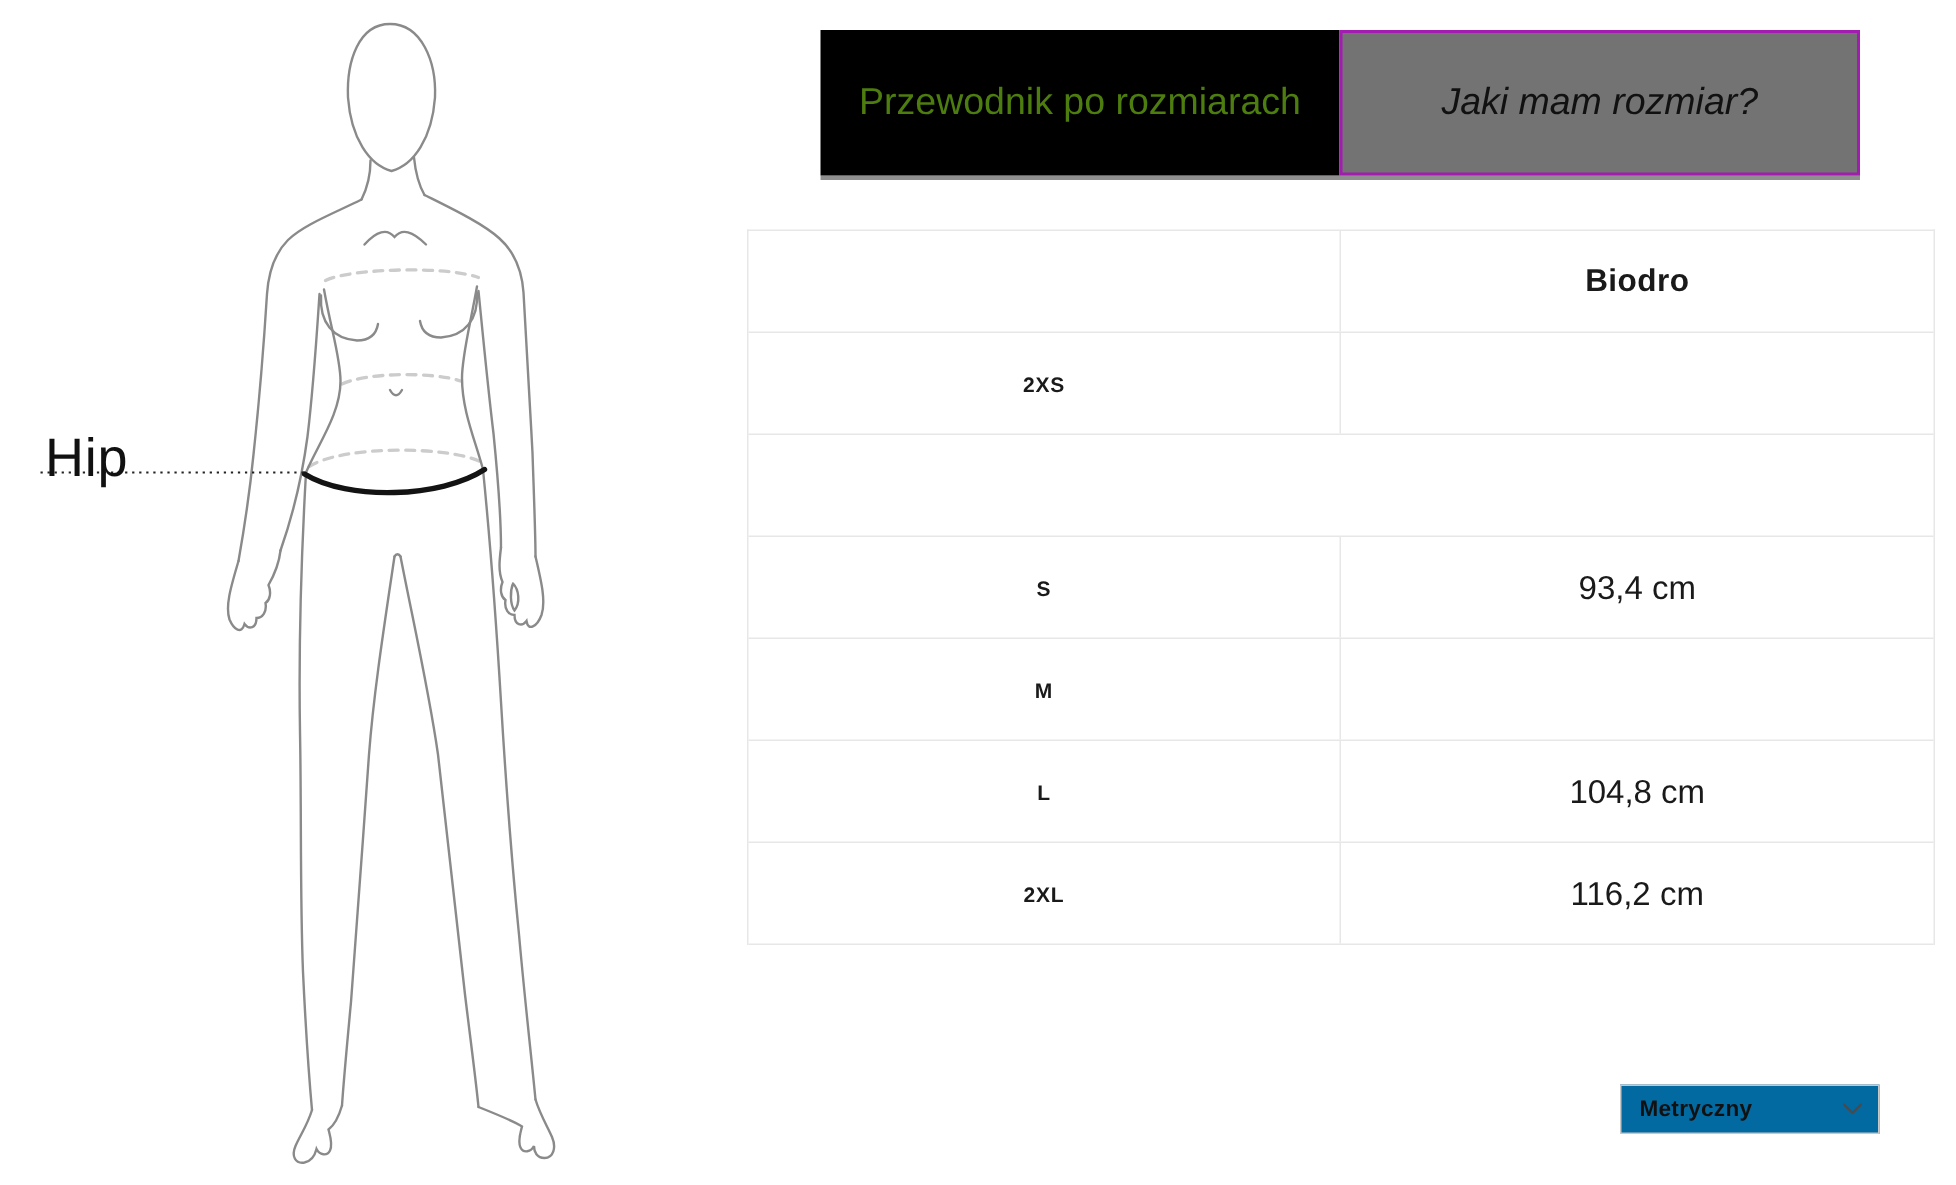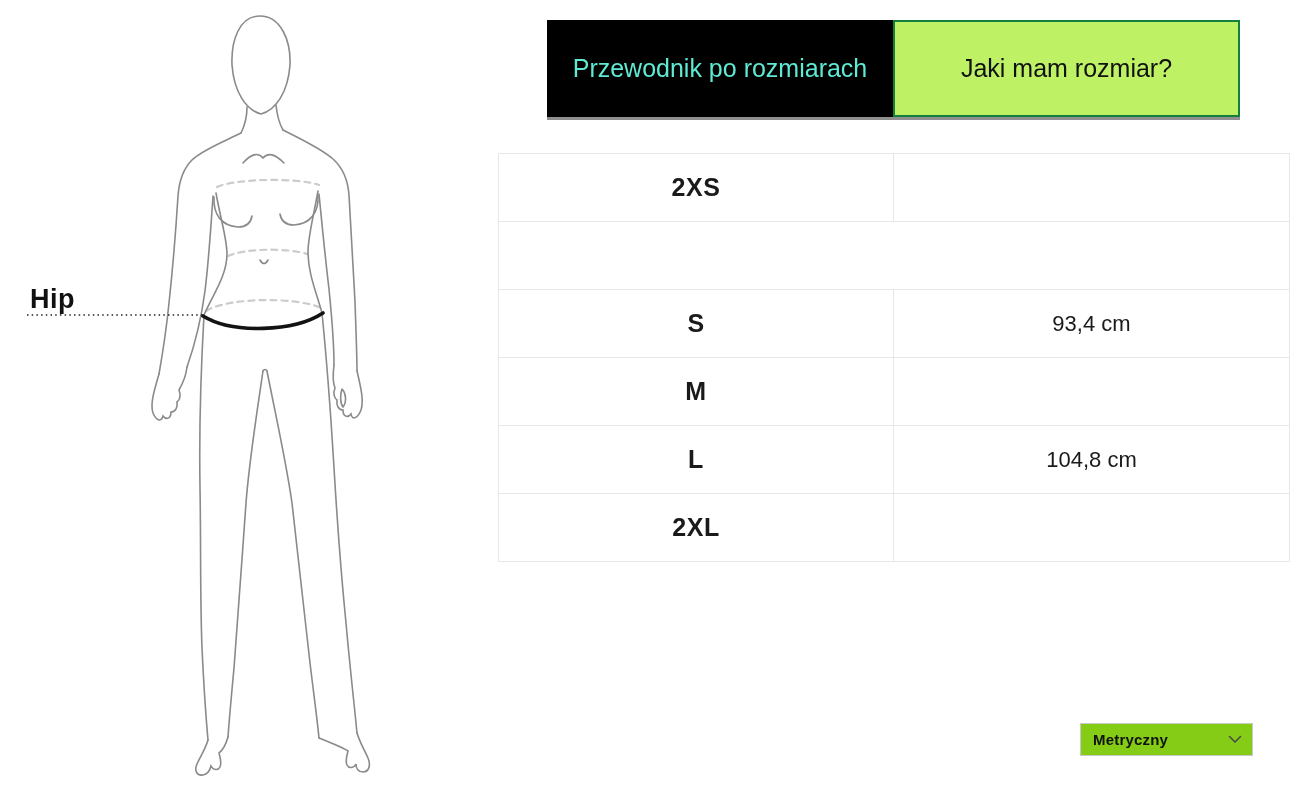--- a/index.html
+++ b/index.html
@@ -12,22 +12,22 @@
     background: #ffffff;
     overflow: hidden;
   }
 
   
   #figure-svg { position: absolute; left: 0; top: 0; }
   .hip-label {
     position: absolute;
     left: 30px;
     top: 284px;
-    font-size: 27px;
-    font-weight: bold;
+    font-size: 36px;
+    font-weight: normal;
     color: #111111;
     letter-spacing: 0.5px;
   }
 
   
   .tabbar {
     position: absolute;
     left: 547px;
     top: 20px;
     width: 693px;
@@ -40,27 +40,28 @@
     display: flex;
     align-items: center;
     justify-content: center;
     font-size: 25px;
     cursor: pointer;
     user-select: none;
   }
   .tab.active {
     width: 346px;
     background: #000000;
-    color: #5eead4;
+    color: #4d7c0f;
   }
   .tab.inactive {
     flex: 1;
-    background: #bef264;
+    background: #737373;
     color: #111111;
-    border: 2px solid #15803d;
+    border: 2px solid #a21caf;
+    font-style: italic;
   }
 
   
   .size-table {
     position: absolute;
     left: 498px;
     top: 153px;
     width: 792px;
     border: 1px solid #e7e7e7;
     border-bottom: none;
@@ -69,33 +70,33 @@
     display: flex;
     height: 68px;
     border-bottom: 1px solid #e7e7e7;
   }
   .tcell {
     display: flex;
     align-items: center;
     justify-content: center;
     font-size: 22px;
   }
-  .tcell.c1 { width: 395px; border-right: 1px solid #e7e7e7; font-weight: bold; font-size: 25px; letter-spacing: 0.5px; }
+  .tcell.c1 { width: 395px; border-right: 1px solid #e7e7e7; font-weight: bold; font-size: 14px; letter-spacing: 0.5px; }
   .tcell.c2 { flex: 1; color: #1a1a1a; }
   .trow.thead .tcell.c2 { font-weight: bold; font-size: 21px; letter-spacing: 0.3px; }
 
   
   .unit-select {
     position: absolute;
     left: 1080px;
     top: 723px;
     width: 173px;
     height: 33px;
     border: 1px solid #c8c8c8;
-    background: #84cc16;
+    background: #0369a1;
     display: flex;
     align-items: center;
     justify-content: space-between;
     padding: 0 10px 0 12px;
     cursor: pointer;
     user-select: none;
   }
   .unit-select .value {
     font-size: 15px;
     font-weight: bold;
@@ -144,38 +145,43 @@
   </svg>
 
   <div class="hip-label">Hip</div>
 
   <div class="tabbar">
     <div class="tab active">Przewodnik po rozmiarach</div>
     <div class="tab inactive">Jaki mam rozmiar?</div>
   </div>
 
   <div class="size-table">
+    <div class="trow thead">
+      <div class="tcell c1"></div>
+      <div class="tcell c2">Biodro</div>
+    </div>
     <div class="trow">
       <div class="tcell c1">2XS</div>
     </div>
     <div class="trow">
     </div>
     <div class="trow">
       <div class="tcell c1">S</div>
       <div class="tcell c2">93,4 cm</div>
     </div>
     <div class="trow">
       <div class="tcell c1">M</div>
     </div>
     <div class="trow">
       <div class="tcell c1">L</div>
       <div class="tcell c2">104,8 cm</div>
     </div>
     <div class="trow">
       <div class="tcell c1">2XL</div>
+      <div class="tcell c2">116,2 cm</div>
     </div>
   </div>
 
   <div class="unit-select">
     <span class="value">Metryczny</span>
     <span style="display:flex;">
       <svg width="14" height="9" viewBox="0 0 14 9">
         <polyline points="1.5,1.5 7,7 12.5,1.5" fill="none" stroke="#4a4a4a" stroke-width="1.6" stroke-linecap="round" stroke-linejoin="round"></polyline>
       </svg>
     </span>

